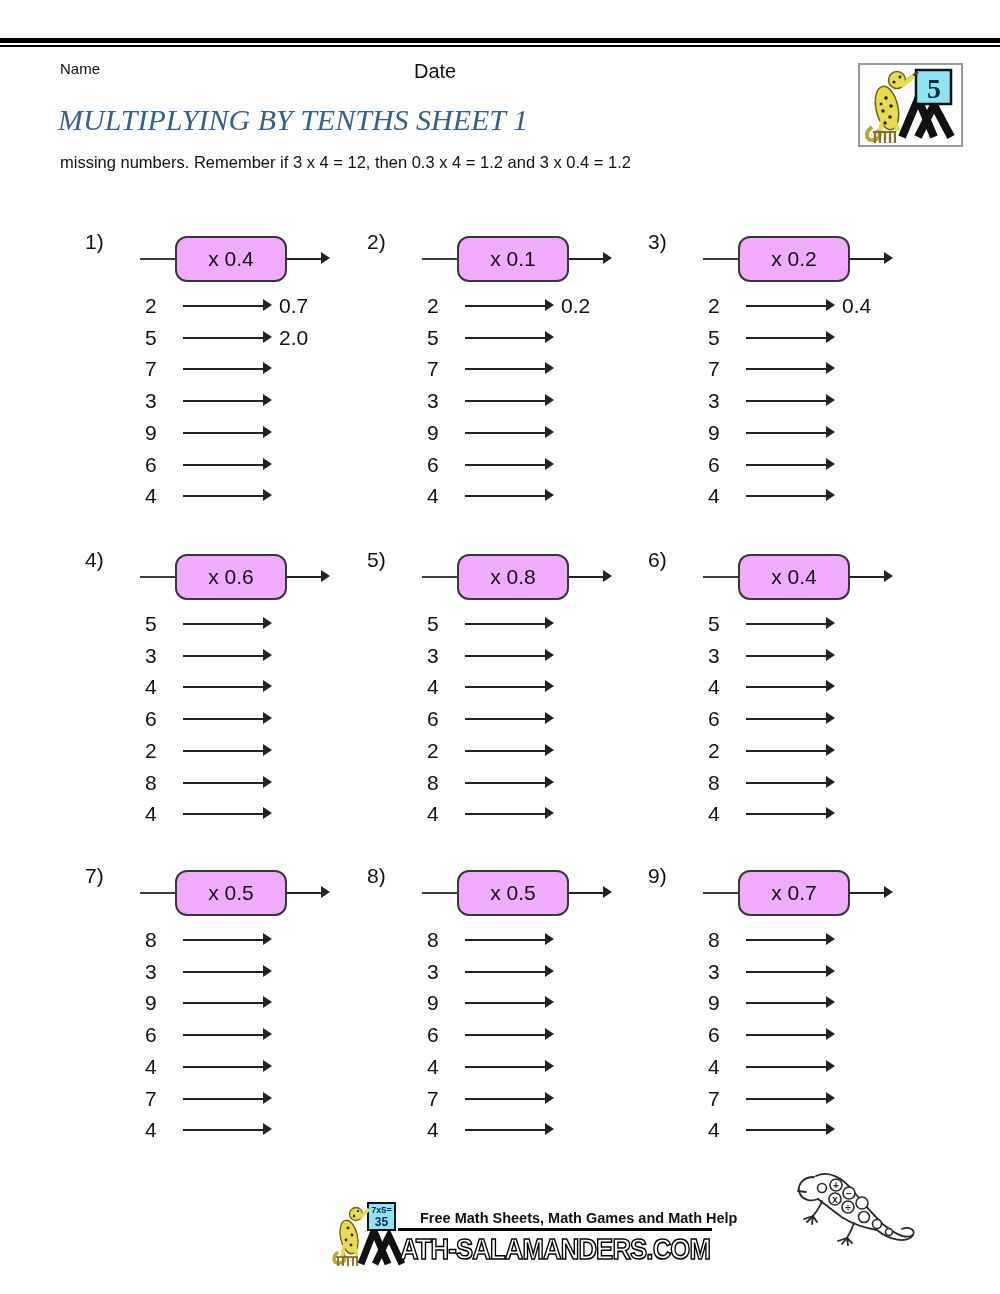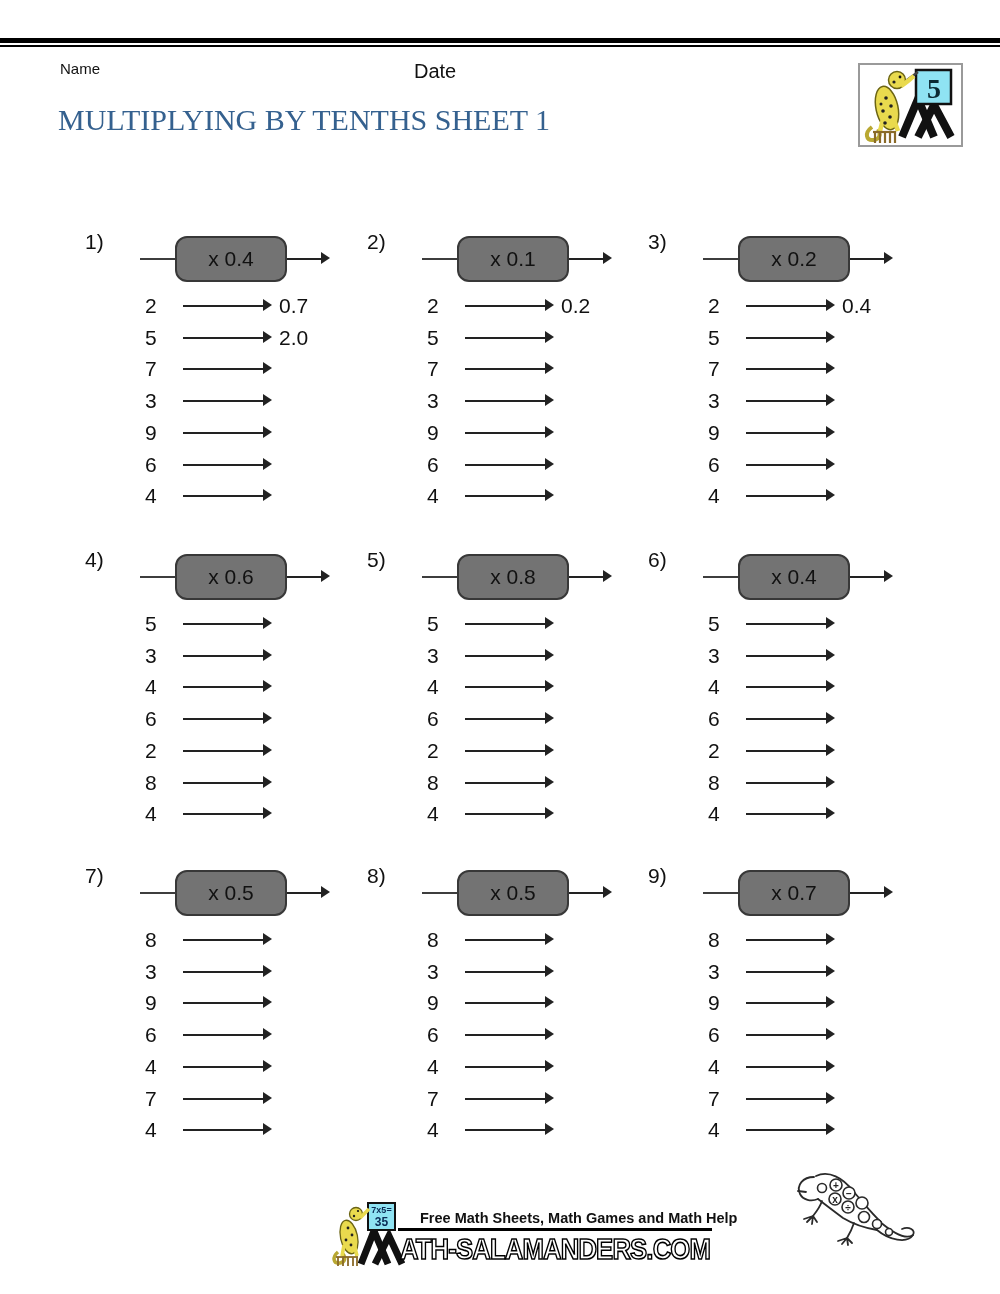--- a/index.html
+++ b/index.html
@@ -14,37 +14,37 @@
   .top-rule .thin{margin-top:2px;height:2px;background:#000;}
 
   .name-label{position:absolute;left:60px;top:60px;font-size:15px;text-align:right;}
   .date-label{position:absolute;left:414px;top:60px;font-size:20px;}
 
   .grade-badge{position:absolute;left:858px;top:63px;width:101px;height:80px;
     border:2px solid #9a9a9a;background:#fff;}
 
   .page-title{position:absolute;left:58px;top:103px;
     font-family:"Liberation Serif",serif;font-size:30px;font-weight:normal;
-    color:#35618F;margin:0;letter-spacing:0px;white-space:nowrap;}
+    color:#35618F;margin:0;letter-spacing:0px;white-space:nowrap;font-style:italic;}
 
   .instructions{position:absolute;left:60px;top:146px;font-size:16.5px;line-height:33px;}
 
   
   #problems-holder > section{position:absolute;width:300px;height:300px;}
   #problems-holder > section:nth-of-type(3n+1){left:85px;}
   #problems-holder > section:nth-of-type(3n+2){left:367px;}
   #problems-holder > section:nth-of-type(3n){left:648px;}
   #problems-holder > section:nth-of-type(-n+3){top:226px;}
   #problems-holder > section:nth-of-type(n+4){top:544px;}
   #problems-holder > section:nth-of-type(n+7){top:860px;}
 
   .plabel{position:absolute;left:0;top:4px;font-size:21px;}
   .in-line{position:absolute;left:55px;top:32px;width:35px;height:2px;background:#3d3d3d;}
   .mbox{position:absolute;left:90px;top:10px;width:108px;height:42px;
-    background:#737373;border:2.5px solid #383838;border-radius:12px;
+    background:#f0abfc;border:2.5px solid #383838;border-radius:12px;
     display:flex;align-items:center;justify-content:center;font-size:21px;}
   .arrow{height:2px;background:#222;position:relative;}
   .arrow::after{content:"";position:absolute;right:-9px;top:-6px;width:0;height:0;
     border-left:9px solid #222;border-top:6px solid transparent;border-bottom:6px solid transparent;}
   .out-arrow{position:absolute;left:202px;top:32px;width:34px;}
   .io-rows{position:absolute;left:0;top:64px;width:100%;}
   .io-row{display:flex;align-items:center;height:31.75px;}
   .num{margin-left:60px;width:24px;font-size:21px;}
   .row-arrow{margin-left:14px;width:80px;}
   .ans{margin-left:16px;font-size:21px;}
@@ -97,20 +97,21 @@
     <g stroke="#8a6a28" stroke-width="2.2">
       <path d="M13 67 L36 67"></path>
       <path d="M15 67 L15 78 M20 67 L20 78 M25 67 L25 78 M30 67 L30 78 M35 67 L35 78"></path>
     </g>
   </svg>
 </div>
 
 <h1 class="page-title">MULTIPLYING BY TENTHS SHEET 1</h1>
 
 <div class="instructions">
+  <div>missing numbers. Remember if 3 x 4 = 12, then 0.3 x 4 = 1.2 and 3 x 0.4 = 1.2</div>
 </div>
 
 <div id="problems-holder">
 
     <section class="problem">
       <span class="plabel">1)</span>
       <span class="in-line"></span>
       <span class="mbox">
         <span>x 0.4</span>
       </span>

